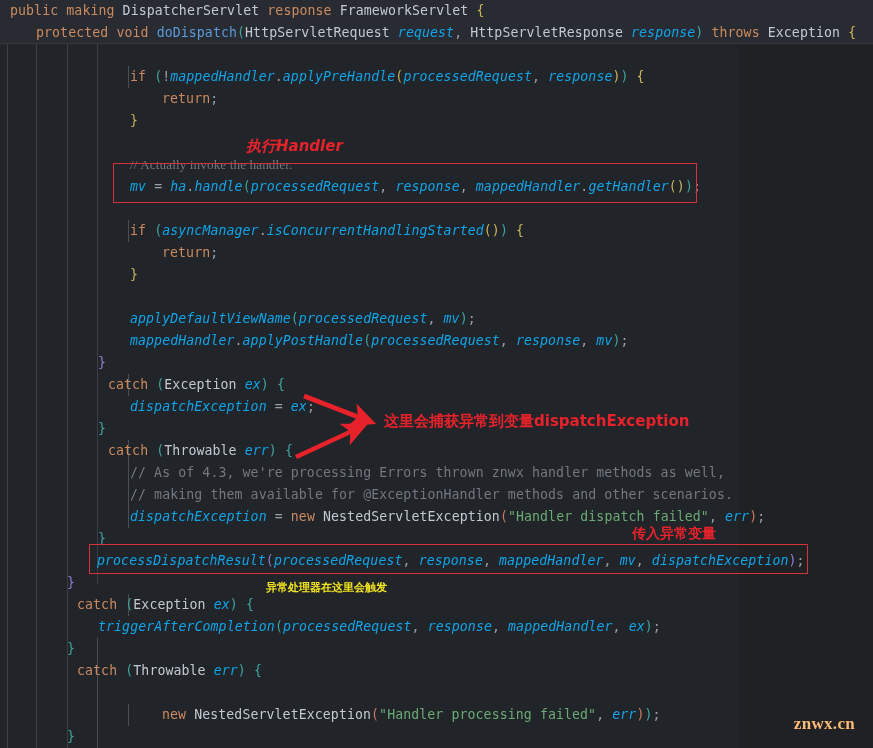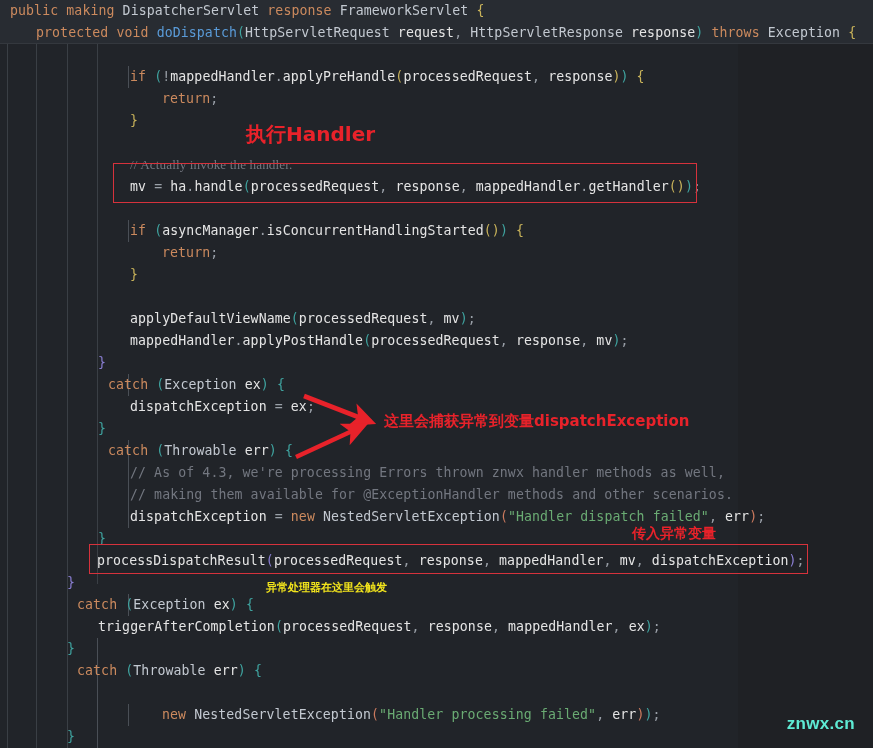--- a/index.html
+++ b/index.html
@@ -61,21 +61,21 @@
   .kw   { color: #cc8a5e; }   
   .typ  { color: #c3c9d1; text-align: right; }   
   .mth  { color: #5a9bd8; }   
   .str  { color: #6aab73; }   
   .cmt  { color: #737780; }   
   .p1   { color: #3fa4a0; }   
   .p2   { color: #c9b35a; }   
   .p3   { color: #8b7fd4; }   
   .p4   { color: #cc7a5e; }   
   .pun  { color: #9aa0a8; }   
-  .plain{ color: #e5e5e5; }
+  .plain{ color: #0ea5e9; font-style: italic; }
 
   
   .anno {
     position: absolute;
     white-space: nowrap;
     font-family: "DejaVu Sans", "Liberation Sans", sans-serif;
     font-weight: bold;
     pointer-events: none;
   }
   .anno-red    { color: #e8222a; }
@@ -89,22 +89,22 @@
 
   .arrow-layer {
     position: absolute; left: 0; top: 0;
     width: 873px; height: 748px;
     pointer-events: none;
   }
 
   #watermark {
     position: absolute;
     right: 18px; bottom: 14px;
-    color: #5eead4;
-    font-family: Liberation Sans, sans-serif;
+    color: #fdba74;
+    font-family: Liberation Serif, serif;
     font-size: 17px;
     font-weight: bold;
     letter-spacing: 0.3px;
   }
 </style>
 </head>
 <body>
 
 <div id="header-band">
   <div class="line" style="left:10px; top:0px;"><span class="kw">public</span> <span class="kw">making</span> <span class="typ">DispatcherServlet</span> <span class="kw">response</span> <span class="typ">FrameworkServlet</span> <span class="p2">{</span></div>
@@ -189,21 +189,21 @@
 <svg class="arrow-layer" width="873" height="748" viewBox="0 0 873 748">
   <defs>
     <marker id="ah" markerWidth="6" markerHeight="6" refX="4.4" refY="3" orient="auto" markerUnits="strokeWidth">
       <path d="M0,0.4 L5.6,3 L0,5.6 L1.4,3 Z" fill="#e8222a"></path>
     </marker>
   </defs>
   <line x1="304" y1="396" x2="371" y2="422" stroke="#e8222a" stroke-width="4.6" marker-end="url(#ah)"></line>
   <line x1="296" y1="457" x2="363" y2="426" stroke="#e8222a" stroke-width="4.6" marker-end="url(#ah)"></line>
 </svg>
 
-<div class="anno anno-red" style="left:246px; top:121px; font-size:20px;">执行Handler</div>
+<div class="anno anno-red" style="left:246px; top:137px; font-size:15px;font-style:italic;">执行Handler</div>
 
 <div class="anno anno-red" style="left:384px; top:412px; font-size:15px;">这里会捕获异常到变量dispatchException</div>
 
 <div class="anno anno-red" style="left:632px; top:525px; font-size:14px;">传入异常变量</div>
 
 <div class="anno anno-yellow" style="left:266px; top:580px; font-size:11px;">异常处理器在这里会触发</div>
 
 <div id="watermark">znwx.cn</div>
 
 </body></html>

